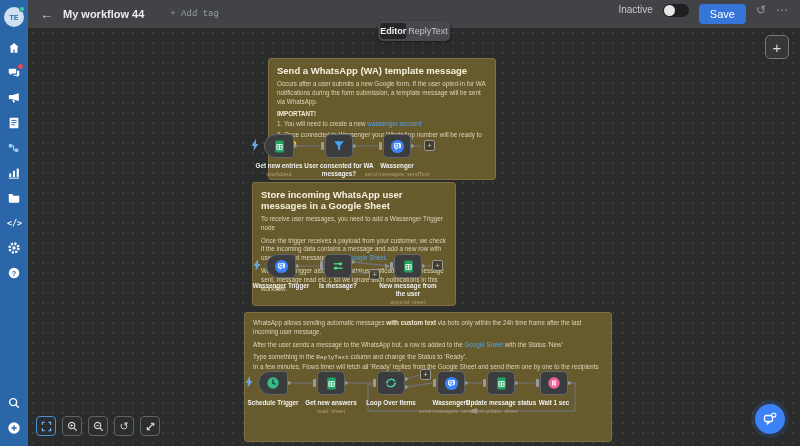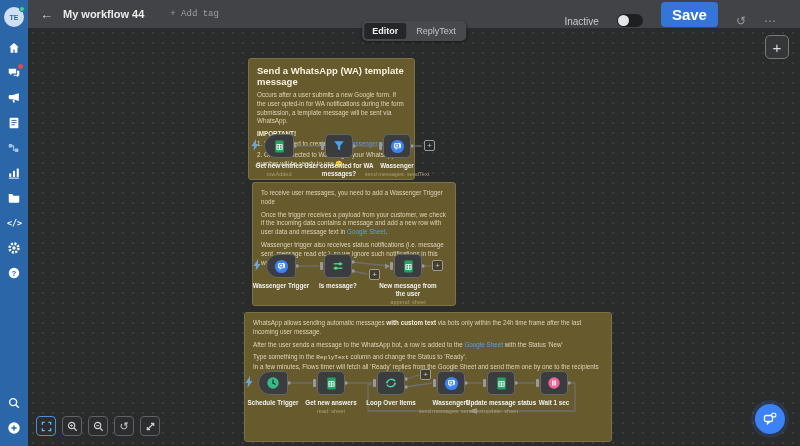--- a/index.html
+++ b/index.html
@@ -20,33 +20,33 @@
   .sbi .badge { position:absolute; top:4px; right:5px; width:5px; height:5px; border-radius:50%;
                 background:#e5484d; }
   .sb-spacer { flex:1; }
 
   
   .header { position:absolute; left:28px; top:0; width:772px; height:28px; background:#414346;
             z-index:40; display:flex; align-items:center; }
   .back { color:#cfcfcf; font-size:13px; margin:0 10px 0 12px; cursor:pointer; }
   .wtitle { color:#ececec; font-size:11px; font-weight:bold; }
   .addtag { color:#9aa0a6; font-size:9px; margin-left:26px; cursor:pointer;font-family:Liberation Mono, monospace; }
-  .hright { margin-left:auto; display:flex; align-items:flex-end; gap:18px; padding-right:24px; }
+  .hright { margin-left:auto; display:flex; align-items:flex-start; gap:10px; padding-right:12px; }
   .status { color:#c8c8c8; font-size:10px; }
   .toggle { width:26px; height:13px; border-radius:7px; background:#1e1f21; position:relative; cursor:pointer; }
   .toggle .knob { position:absolute; left:1px; top:1px; width:11px; height:11px; border-radius:50%; background:#e6e6e6; }
-  .savebtn { background:#3574d9; color:#fff; border:none; border-radius:4px; font-size:15px;
-             font-weight:bold; padding:4px 11px; cursor:pointer; font-family:inherit; }
+  .savebtn { background:#3574d9; color:#fff; border:none; border-radius:4px; font-size:11px;
+             font-weight:normal; padding:4px 11px; cursor:pointer; font-family:inherit; }
   .hicon { color:#9b9b9b; font-size:12px; cursor:pointer; line-height:1; }
 
   
   .tabs { position:absolute; left:414px; top:21px; transform:translateX(-50%); z-index:60;
           background:#47494c; border-radius:5px; padding:2px; display:flex; gap:2px;
           box-shadow:0 1px 3px rgba(0,0,0,.4); }
-  .tab { font-size:9px; padding:3px 8px; border-radius:3px; color:#c4c4c4; cursor:pointer; }
+  .tab { font-size:9px; padding:3px 0; border-radius:3px; color:#c4c4c4; cursor:pointer; }
   .tab.active { background:#252627; color:#f0f0f0; font-weight:bold; }
 
   
   .canvas { position:absolute; left:28px; top:28px; width:772px; height:418px; background:#2a2b2b;
             background-image:radial-gradient(#3d3d3d 1px, transparent 1px); background-size:10px 10px; }
 
   .addnode { position:absolute; left:737px; top:7px; width:24px; height:24px; background:#353637;
              border:1.5px solid #77797c; border-radius:5px; color:#dcdcdc; font-size:15px;
              display:flex; align-items:center; justify-content:center; cursor:pointer; z-index:30; }
 
@@ -202,29 +202,30 @@
     </div>
   </div>
 
   <div class="tabs">
     <div class="tab active">Editor</div>
     <div class="tab">ReplyText</div>
   </div>
 
   <div class="canvas">
 
-    <div class="note" style="left:220px;top:30px;width:167px;height:122px">
+    <div class="note" style="left:240px;top:30px;width:228px;height:122px">
       <h3>Send a WhatsApp (WA) template message</h3>
       <p>Occurs after a user submits a new Google form. If the user opted-in for WA notifications during the form submission, a template message will be sent via WhatsApp.</p>
       <p class="imp">IMPORTANT!</p>
       <p><span>1. You will need to create a new </span><a>wassenger account</a></p>
       <p style="margin-top:-2px">2. Once connected to Wassenger your WhatsApp number will be ready to use 😊</p>
     </div>
 
     <div class="note" style="left:224px;top:154px;width:204px;height:124px">
+      <h3>Store incoming WhatsApp user messages in a Google Sheet</h3>
       <p>To receive user messages, you need to add a Wassenger Trigger node</p>
       <p><span>Once the trigger receives a payload from your customer, we check if the incoming data contains a message and add a new row with user data and message text in </span><a>Google Sheet</a><span>.</span></p>
       <p>Wassenger trigger also receives status notifications (i.e. message sent, message read etc.), so we ignore such notifications in this workflow.</p>
     </div>
 
     <div class="note" style="left:216px;top:284px;width:368px;height:130px">
       <p><span>WhatsApp allows sending automatic messages </span><b>with custom text</b><span> via bots only within the 24h time frame after the last incoming user message.</span></p>
       <p><span>After the user sends a message to the WhatsApp bot, a row is added to the </span><a>Google Sheet</a><span> with the Status 'New'</span></p>
       <p style="margin-bottom:0"><span>Type something in the </span><code>ReplyText</code><span> column and change the Status to 'Ready'.</span></p>
       <p>In a few minutes, Flows timer will fetch all 'Ready' replies from the Google Sheet and send them one by one to the recipients</p>

